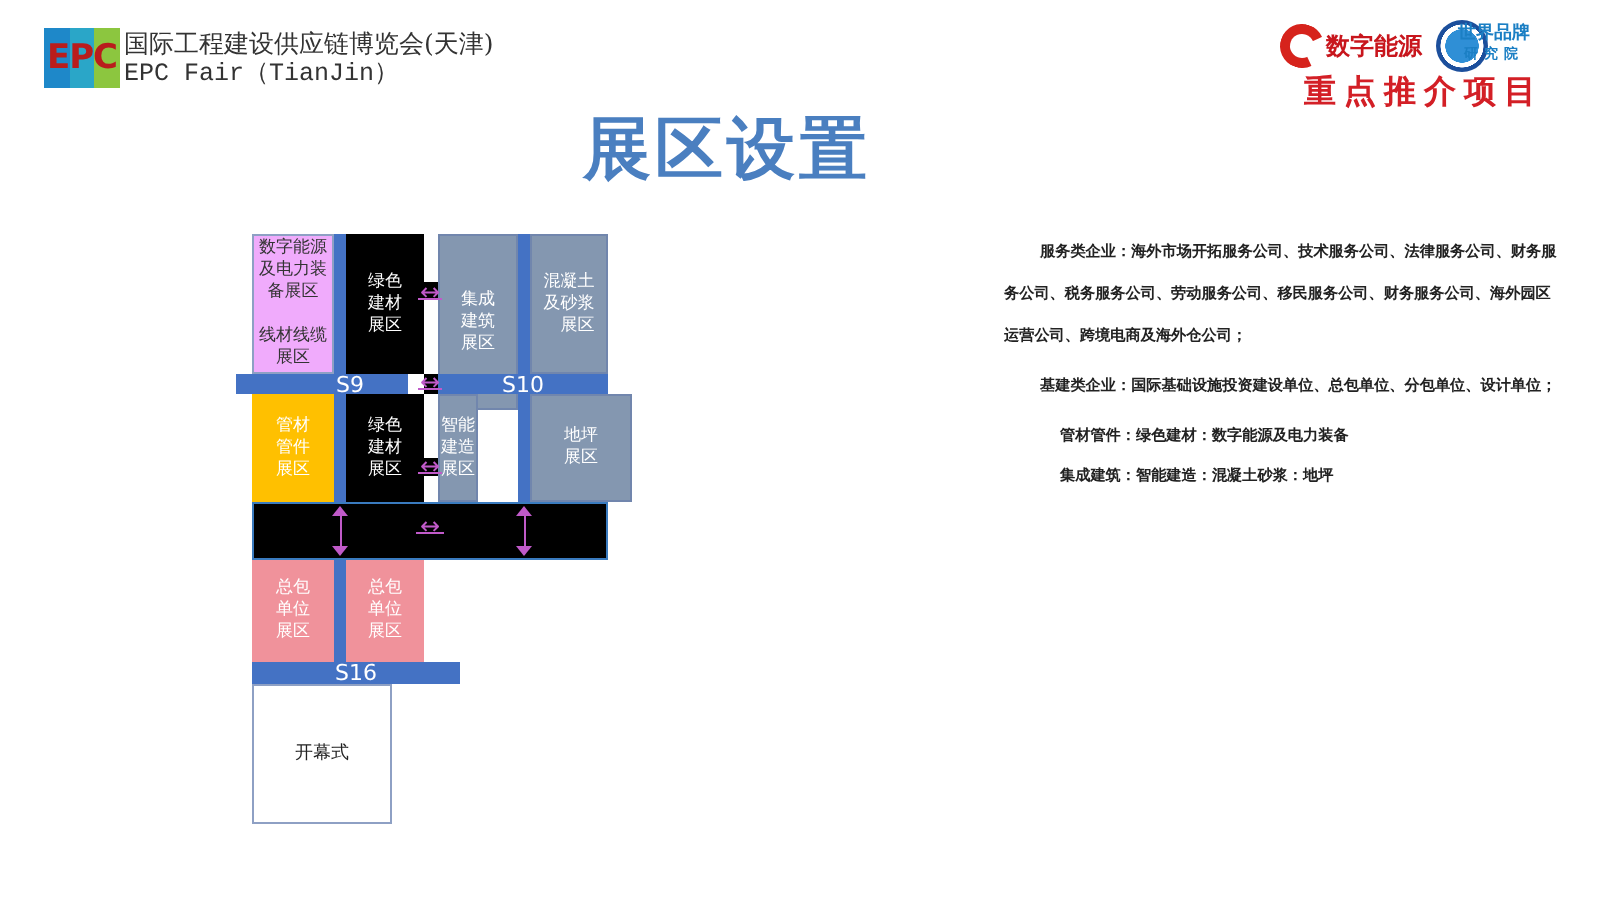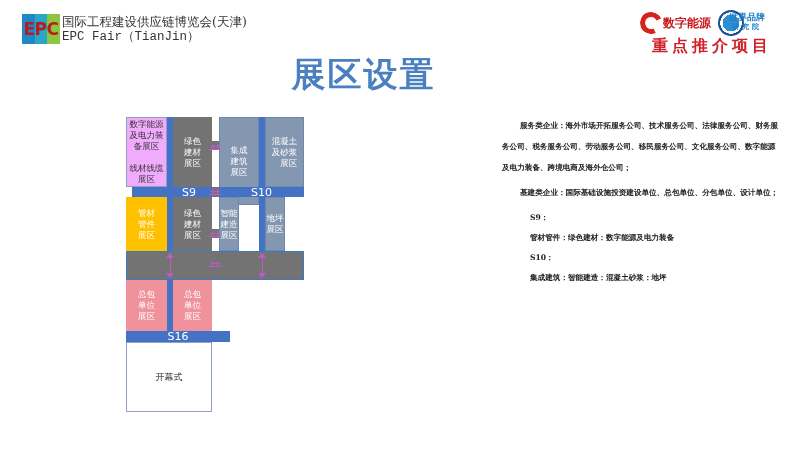--- a/index.html
+++ b/index.html
@@ -27,21 +27,21 @@
   .featured { position: absolute; left: 652px; top: 36px; font-family: "DejaVu Serif", serif; font-weight: bold; font-size: 16px; color: #d31f26; letter-spacing: 4px; }
 
   
   .page-title { position: absolute; left: 0; width: 727px; top: 52px; text-align: center; font-size: 34px; font-weight: bold; color: #4a7fc0; letter-spacing: 2px; }
 
   
   .plan { position: absolute; left: 0; top: 0; width: 800px; height: 450px; }
   .blk { position: absolute; display: flex; align-items: center; justify-content: center; text-align: center;
     font-size: 8.5px; line-height: 11px; color: #ffffff; }
   .grey-light { background: #f0abfc; color: #333; border: 1px solid #8ea0c4; }
-  .green { background: #737373; }
+  .green { background: #000000; }
   .slate { background: #8497b0; border: 1px solid #7186ad; }
   .yellow { background: #ffc000; }
   .pink { background: #f0929b; }
   .blue { background: #4472c4; }
   .white-box { background: #fff; border: 1.5px solid #8ea0c4; color: #222; font-size: 9px; }
   .lane-label { color: #fff; font-size: 11px; }
 
   .arrow-h { position: absolute; height: 8px; }
   .arrow-h::before { content: ""; position: absolute; left: 2px; right: 2px; top: 3.5px; height: 1.2px; background: #c05ac9; }
   .arrow-h::after { content: "\2194"; position: absolute; left: 0; right: 0; top: -6px; text-align: center; color: #c05ac9; font-size: 12px; line-height: 14px; }
@@ -96,67 +96,65 @@
 展区</div>
   <div class="blk green" style="left:212px;top:141px;width:7px;height:9px;"></div>
   <div class="blk slate" style="left:219px;top:117px;width:40px;height:88px;white-space:pre-line;">集成
 建筑
 展区</div>
   <div class="blk blue" style="left:259px;top:117px;width:6px;height:70px;"></div>
   <div class="blk slate" style="left:265px;top:117px;width:39px;height:70px;white-space:pre-line;text-align:right;">混凝土
 及砂浆
 展区</div>
 
-  <div class="blk blue lane-label" style="left:132px;top:187px;width:86px;height:10px;padding-left:28px;">S9</div>
+  <div class="blk blue lane-label" style="left:118px;top:187px;width:86px;height:10px;padding-left:28px;">S9</div>
   <div class="blk green" style="left:212px;top:187px;width:7px;height:10px;"></div>
   <div class="blk blue lane-label" style="left:219px;top:187px;width:85px;height:10px;">S10</div>
 
   <div class="blk yellow" style="left:126px;top:197px;width:41px;height:54px;white-space:pre-line;">管材
 管件
 展区</div>
   <div class="blk blue" style="left:167px;top:197px;width:6px;height:54px;"></div>
   <div class="blk green" style="left:173px;top:197px;width:39px;height:54px;white-space:pre-line;">绿色
 建材
 展区</div>
   <div class="blk green" style="left:212px;top:229px;width:7px;height:9px;"></div>
   <div class="blk slate" style="left:219px;top:197px;width:20px;height:54px;white-space:pre-line;">智能
 建造
 展区</div>
   <div class="blk blue" style="left:259px;top:197px;width:6px;height:54px;"></div>
-  <div class="blk slate" style="left:265px;top:197px;width:20px;height:54px;white-space:pre-line;">地坪
+  <div class="blk slate" style="left:265px;top:197px;width:51px;height:54px;white-space:pre-line;">地坪
 展区</div>
 
   <div class="blk green" style="left:126px;top:251px;width:178px;height:29px;border:1px solid #3a7bbf;"></div>
 
   <div class="blk pink" style="left:126px;top:280px;width:41px;height:51px;white-space:pre-line;">总包
 单位
 展区</div>
   <div class="blk blue" style="left:167px;top:280px;width:6px;height:51px;"></div>
   <div class="blk pink" style="left:173px;top:280px;width:39px;height:51px;white-space:pre-line;">总包
 单位
 展区</div>
 
   <div class="blk blue lane-label" style="left:126px;top:331px;width:104px;height:11px;">S16</div>
 
-  <div class="blk white-box" style="left:126px;top:342px;width:86px;height:70px;">开幕式</div>
+  <div class="blk white-box" style="left:126px;top:342px;width:70px;height:70px;">开幕式</div>
 
   <div class="arrow-h" style="left:207px;top:145px;width:16px;"></div>
   <div class="arrow-h" style="left:207px;top:190px;width:16px;"></div>
   <div class="arrow-h" style="left:207px;top:232px;width:16px;"></div>
   <div class="arrow-h" style="left:206px;top:262px;width:18px;"></div>
   <div class="arrow-v" style="left:166px;top:253px;height:25px;">
       <span class="tip-t"></span>
       <span class="tip-b"></span>
     </div>
   <div class="arrow-v" style="left:258px;top:253px;height:25px;">
       <span class="tip-t"></span>
       <span class="tip-b"></span>
     </div>
 </div>
 
 <div class="desc">
-  <p class="wrap">服务类企业：海外市场开拓服务公司、技术服务公司、法律服务公司、财务服务公司、税务服务公司、劳动服务公司、移民服务公司、文化服务公司、数字能源及电力装备、跨境电商及海外仓公司；</p>
+  <p class="wrap">服务类企业：海外市场开拓服务公司、技术服务公司、法律服务公司、财务服务公司、税务服务公司、劳动服务公司、移民服务公司、财务服务公司、海外园区运营公司、跨境电商及海外仓公司；</p>
   <p class="wrap">基建类企业：国际基础设施投资建设单位、总包单位、分包单位、设计单位；</p>
-  <p class="indent">S9：</p>
   <p class="indent">管材管件：绿色建材：数字能源及电力装备</p>
-  <p class="indent">S10：</p>
   <p class="indent">集成建筑：智能建造：混凝土砂浆：地坪</p>
 </div>
 
 </body></html>

